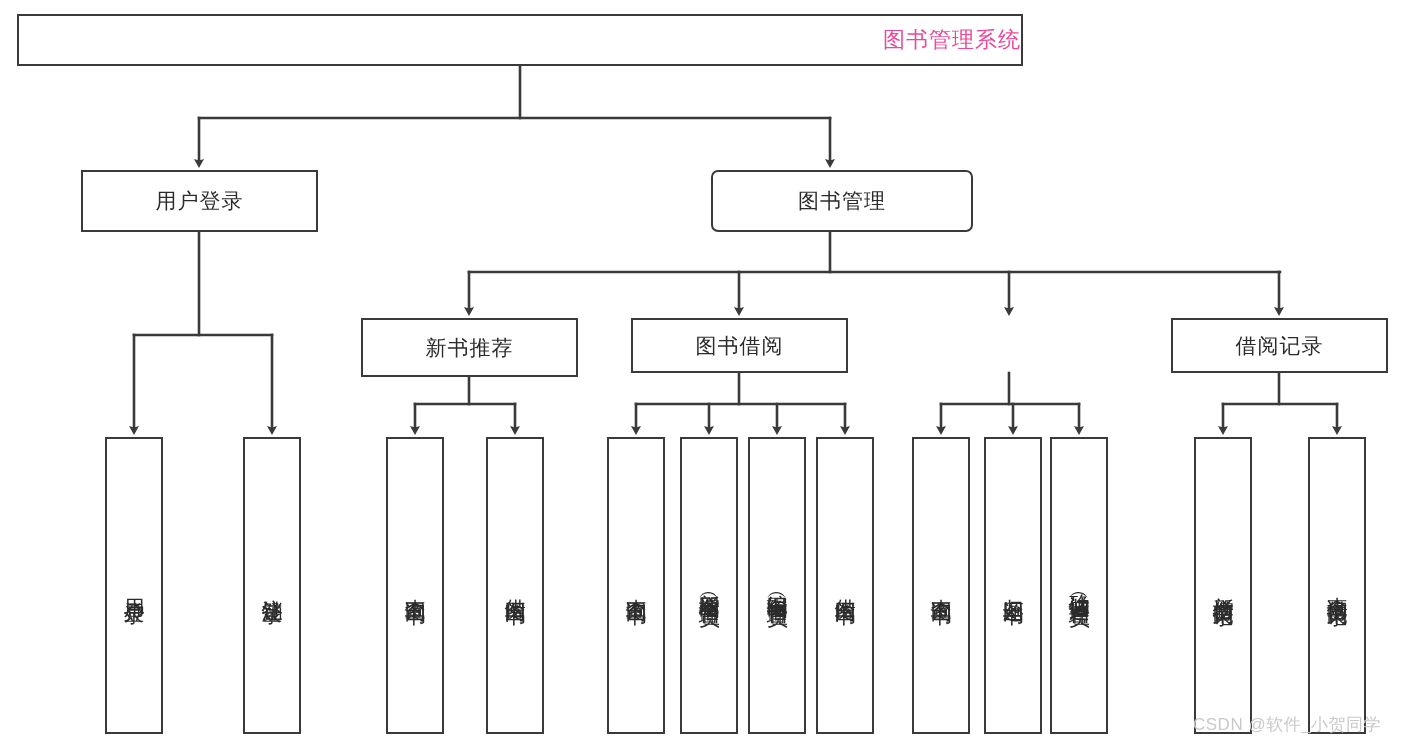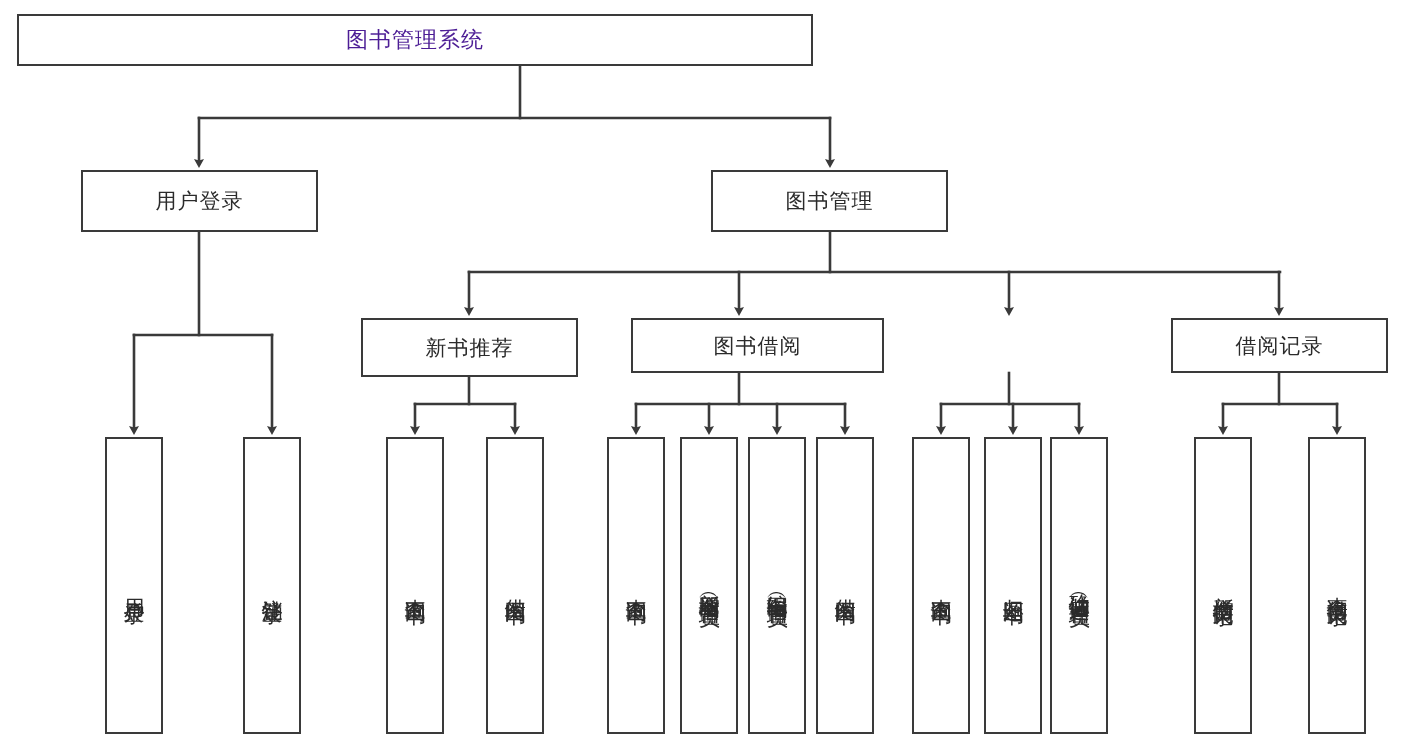--- a/index.html
+++ b/index.html
@@ -117,35 +117,35 @@
       <path d="M1013,404 L1013,427" marker-end="url(#arrow)"></path>
       <path d="M1079,404 L1079,427" marker-end="url(#arrow)"></path>
 
       <path d="M1279,373 L1279,404"></path>
       <path d="M1223,404 L1337,404"></path>
       <path d="M1223,404 L1223,427" marker-end="url(#arrow)"></path>
       <path d="M1337,404 L1337,427" marker-end="url(#arrow)"></path>
     </g>
   </svg>
 
-  <div class="node node-h root-node" style="left: 17px; top: 14px; width: 796px; height: 52px; border-color: rgb(58, 58, 58); background: rgb(255, 255, 255); color: #4c1d95;">
+  <div class="node node-h root-node" style="left: 17px; top: 14px; width: 1006px; height: 52px; border-color: rgb(58, 58, 58); background: rgb(255, 255, 255); color: #ec4899; justify-content: flex-end;">
     <span>图书管理系统</span>
   </div>
 
   <div class="node node-h" style="left: 81px; top: 170px; width: 237px; height: 62px; border-color: rgb(58, 58, 58); background: rgb(255, 255, 255); color: rgb(43, 43, 43);">
     <span>用户登录</span>
   </div>
-  <div class="node node-h" style="left: 711px; top: 170px; width: 237px; height: 62px; border-color: rgb(58, 58, 58); background: rgb(255, 255, 255); color: rgb(43, 43, 43);">
+  <div class="node node-h" style="left: 711px; top: 170px; width: 262px; height: 62px; border-color: rgb(58, 58, 58); background: rgb(255, 255, 255); color: rgb(43, 43, 43); border-radius: 7px;">
     <span>图书管理</span>
   </div>
 
   <div class="node node-h" style="left: 361px; top: 318px; width: 217px; height: 59px; border-color: rgb(58, 58, 58); background: rgb(255, 255, 255); color: rgb(43, 43, 43);">
     <span>新书推荐</span>
   </div>
-  <div class="node node-h" style="left: 631px; top: 318px; width: 253px; height: 55px; border-color: rgb(58, 58, 58); background: rgb(255, 255, 255); color: rgb(43, 43, 43); text-align: right;">
+  <div class="node node-h" style="left: 631px; top: 318px; width: 217px; height: 55px; border-color: rgb(58, 58, 58); background: rgb(255, 255, 255); color: rgb(43, 43, 43); text-align: right;">
     <span>图书借阅</span>
   </div>
   <div class="node node-h" style="left: 1171px; top: 318px; width: 217px; height: 55px; border-color: rgb(58, 58, 58); background: rgb(255, 255, 255); color: rgb(43, 43, 43); align-items: center;">
     <span>借阅记录</span>
   </div>
 
   <div class="node node-v" style="left: 105px; top: 437px; width: 58px; height: 297px; border-color: rgb(58, 58, 58); background: rgb(255, 255, 255); color: rgb(43, 43, 43);">
     <span>用户登录</span>
   </div>
   <div class="node node-v" style="left: 243px; top: 437px; width: 58px; height: 297px; border-color: rgb(58, 58, 58); background: rgb(255, 255, 255); color: rgb(43, 43, 43);">
@@ -178,14 +178,15 @@
   <div class="node node-v" style="left: 1050px; top: 437px; width: 58px; height: 297px; border-color: rgb(58, 58, 58); background: rgb(255, 255, 255); color: rgb(43, 43, 43);">
     <span>确认归还（管理员）</span>
   </div>
   <div class="node node-v" style="left: 1194px; top: 437px; width: 58px; height: 297px; border-color: rgb(58, 58, 58); background: rgb(255, 255, 255); color: rgb(43, 43, 43);">
     <span>新增借阅记录</span>
   </div>
   <div class="node node-v" style="left: 1308px; top: 437px; width: 58px; height: 297px; border-color: rgb(58, 58, 58); background: rgb(255, 255, 255); color: rgb(43, 43, 43);">
     <span>查询借阅记录</span>
   </div>
 
+  <div class="watermark" style="left: 1193px; top: 713px; color: rgb(201, 201, 201);">CSDN @软件_小贺同学</div>
 
 </div>
 
 </body></html>

